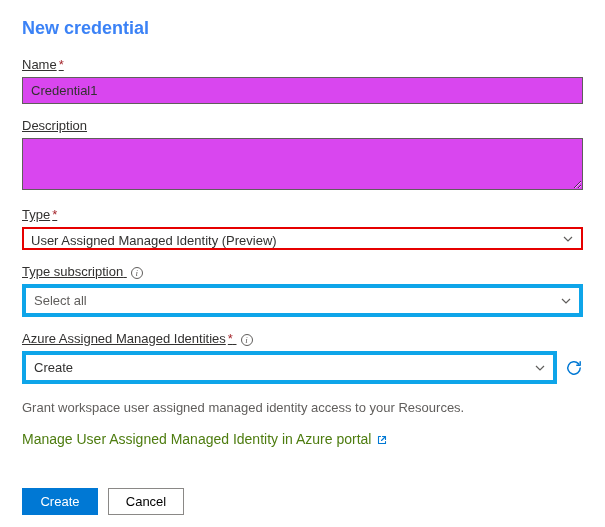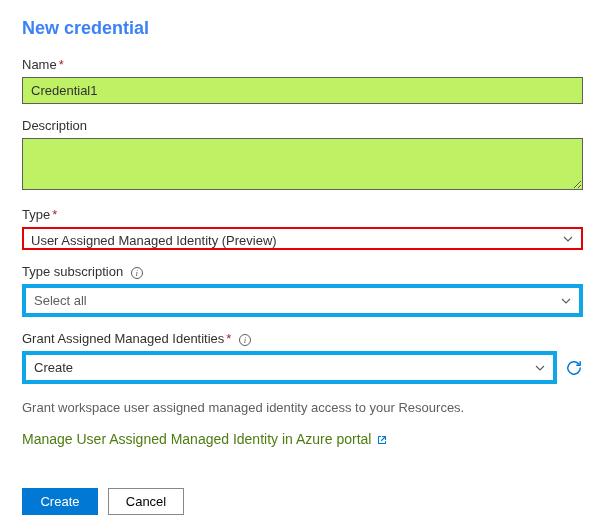--- a/index.html
+++ b/index.html
@@ -17,20 +17,21 @@
       font-weight: 600;
       margin-bottom: 18px;
       color: #3b82f6;
     }
     .field-group { margin-bottom: 14px; }
     .field-label {
       display: block;
       font-size: 13px;
       color: #323130;
       margin-bottom: 5px;
+      text-decoration: underline;
     }
     .required-mark { color: #a4262c; margin-left: 2px; }
     .info-icon {
       display: inline-block;
       width: 12px; height: 12px;
       border: 1px solid #605e5c;
       border-radius: 50%;
       font-size: 9px;
       line-height: 11px;
       text-align: center;
@@ -40,21 +41,21 @@
       font-style: italic;
       font-family: Georgia, serif;
     }
     input.text-input, textarea.text-input {
       width: 100%;
       border: 1px solid #605e5c;
       padding: 5px 8px;
       font-family: inherit;
       font-size: 13px;
       color: #323130;
-      background: #bef264;
+      background: #d946ef;
       resize: vertical;
     }
     textarea.text-input { height: 52px; }
     .select-box {
       width: 100%;
       border: 4px solid #0ea5e9;
       padding: 5px 12px 5px 8px;
       font-size: 13px;
       background: white;
       position: relative;
@@ -168,21 +169,21 @@
     <span class="chevron">
       <svg viewBox="0 0 10 6">
           <path d="M1 1l4 4 4-4" stroke="#605e5c" stroke-width="1.2" fill="none"></path>
         </svg>
     </span>
   </div>
 </div>
 
 <div class="field-group">
   <label class="field-label">
-    <span>Grant Assigned Managed Identities</span><span class="required-mark">*</span>
+    <span>Azure Assigned Managed Identities</span><span class="required-mark">*</span>
     <span class="info-icon">i</span>
   </label>
   <div class="select-row">
     <div class="select-box">
       <span>Create</span>
       <span class="chevron">
         <svg viewBox="0 0 10 6">
             <path d="M1 1l4 4 4-4" stroke="#605e5c" stroke-width="1.2" fill="none"></path>
           </svg>
       </span>

